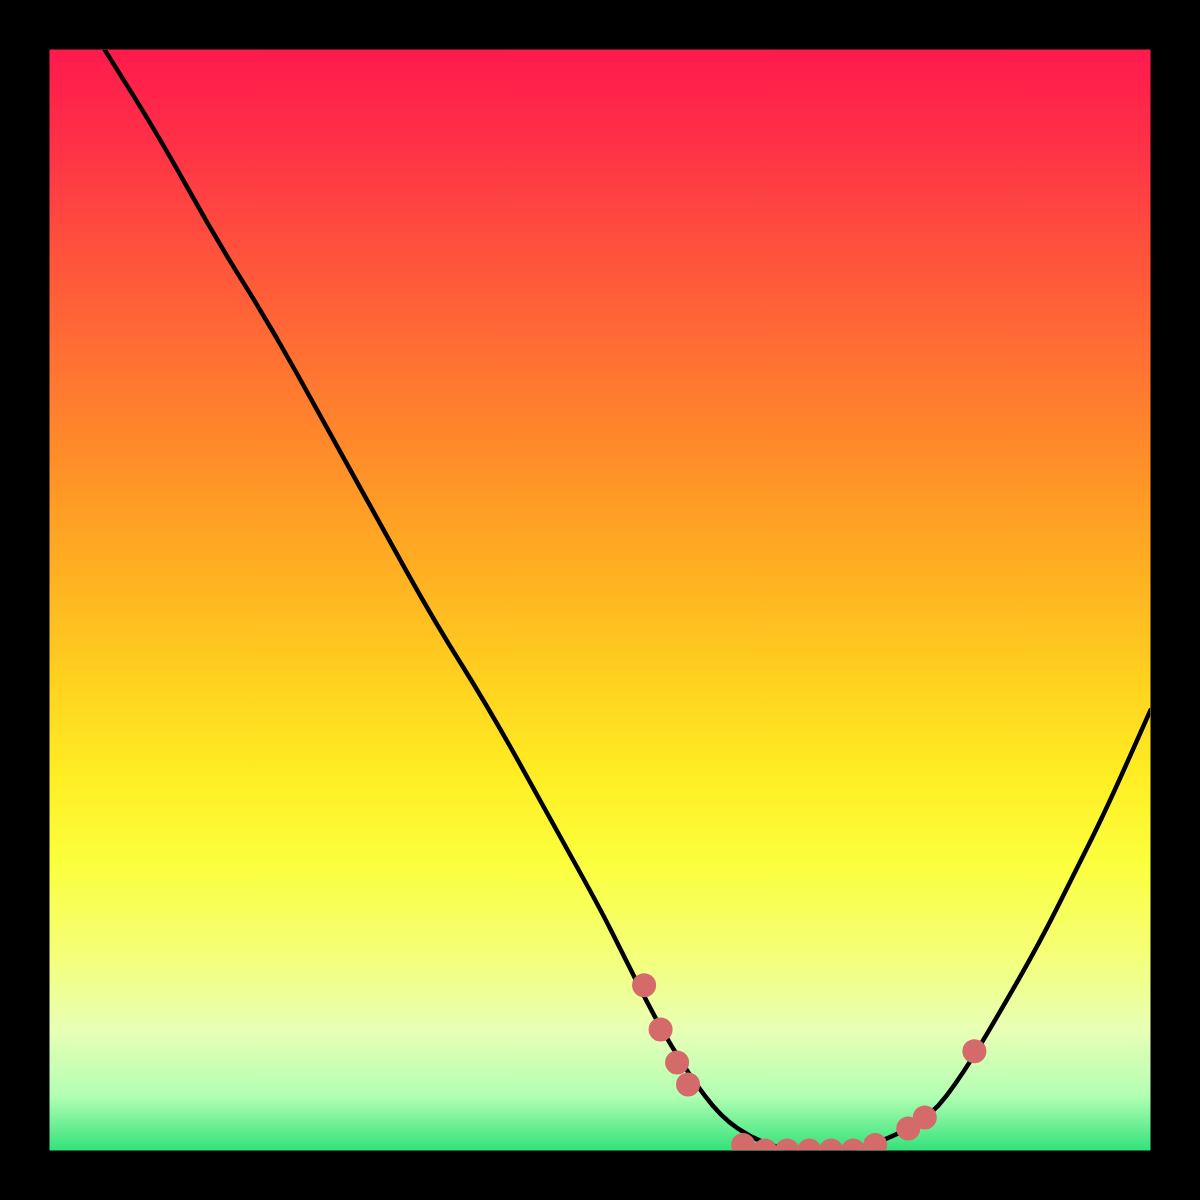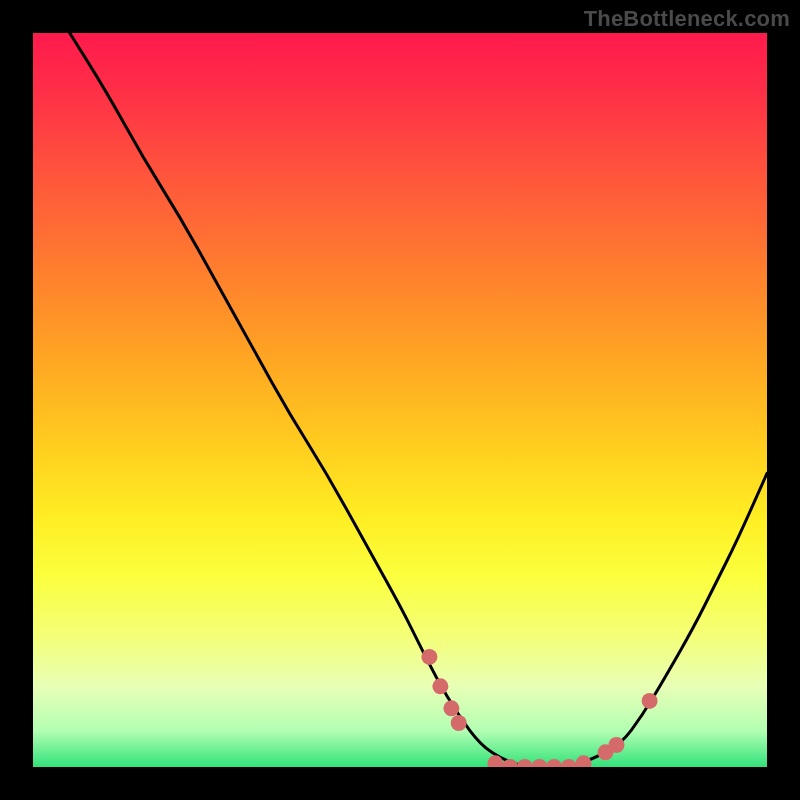--- a/index.html
+++ b/index.html
@@ -68,21 +68,20 @@
   .marker {
     fill: #d46a6a;
     stroke: none;
   }
 </style>
 </head>
 <body>
 
 <div class="frame">
 
-  <div class="watermark">TheBottleneck.com</div>
 
   <div class="plot-area">
 
     <svg class="overlay" viewBox="0 0 734 734" preserveAspectRatio="none">
       <path id="curve-path" class="curve" d="M 36.7 0.0 Q 36.7 0.0 55.1 29.4 Q 73.4 58.7 91.8 91.8 Q 110.1 124.8 128.4 154.1 Q 146.8 183.5 165.2 216.5 Q 183.5 249.6 201.8 282.6 Q 220.2 315.6 238.5 348.7 Q 256.9 381.7 275.3 411.0 Q 293.6 440.4 312.0 473.4 Q 330.3 506.5 348.6 539.5 Q 367.0 572.5 374.3 587.2 Q 381.7 601.9 392.7 623.9 Q 403.7 645.9 414.7 664.3 Q 425.7 682.6 436.7 697.3 Q 447.7 712.0 458.8 719.3 Q 469.8 726.7 480.8 730.3 Q 491.8 734.0 502.8 734.0 Q 513.8 734.0 524.8 734.0 Q 535.8 734.0 546.8 730.3 Q 557.8 726.7 572.5 719.3 Q 587.2 712.0 598.2 697.3 Q 609.2 682.6 620.2 664.3 Q 631.2 645.9 645.9 620.2 Q 660.6 594.5 671.6 572.5 Q 682.6 550.5 693.6 528.5 Q 704.6 506.5 719.3 473.4 T 734.0 440.4"></path>
       <g id="marker-group">
           <circle cx="396.4" cy="623.9" r="8" class="marker"></circle>
           <circle cx="407.4" cy="653.3" r="8" class="marker"></circle>
           <circle cx="418.4" cy="675.3" r="8" class="marker"></circle>
           <circle cx="425.7" cy="690.0" r="8" class="marker"></circle>

